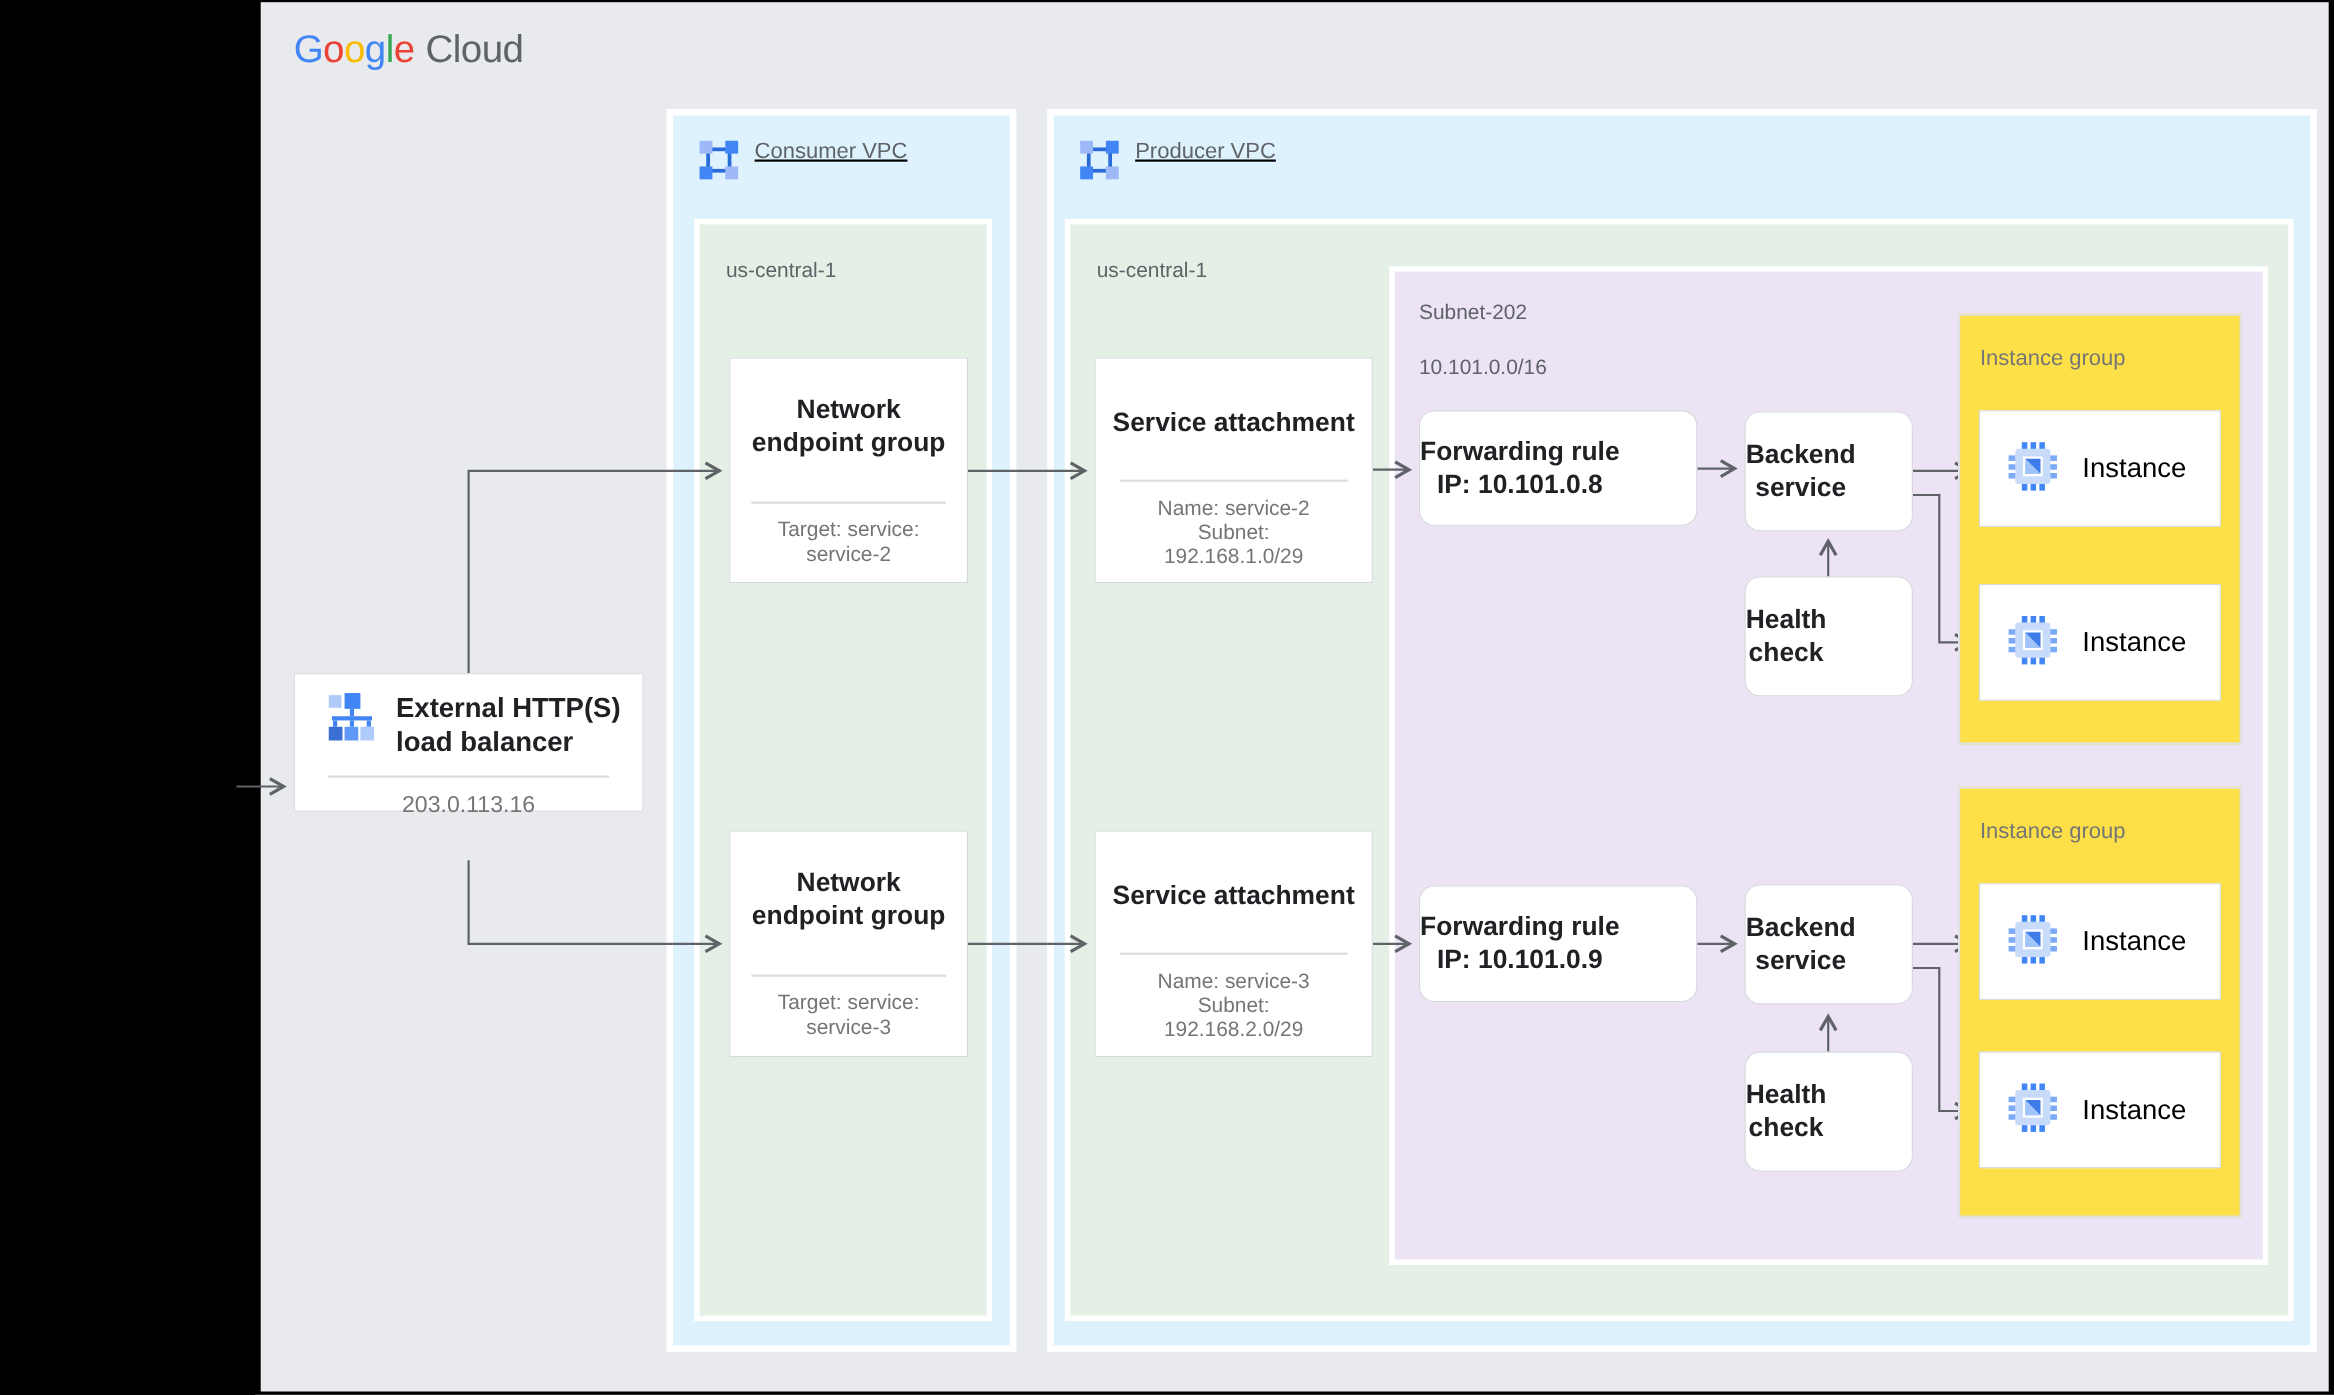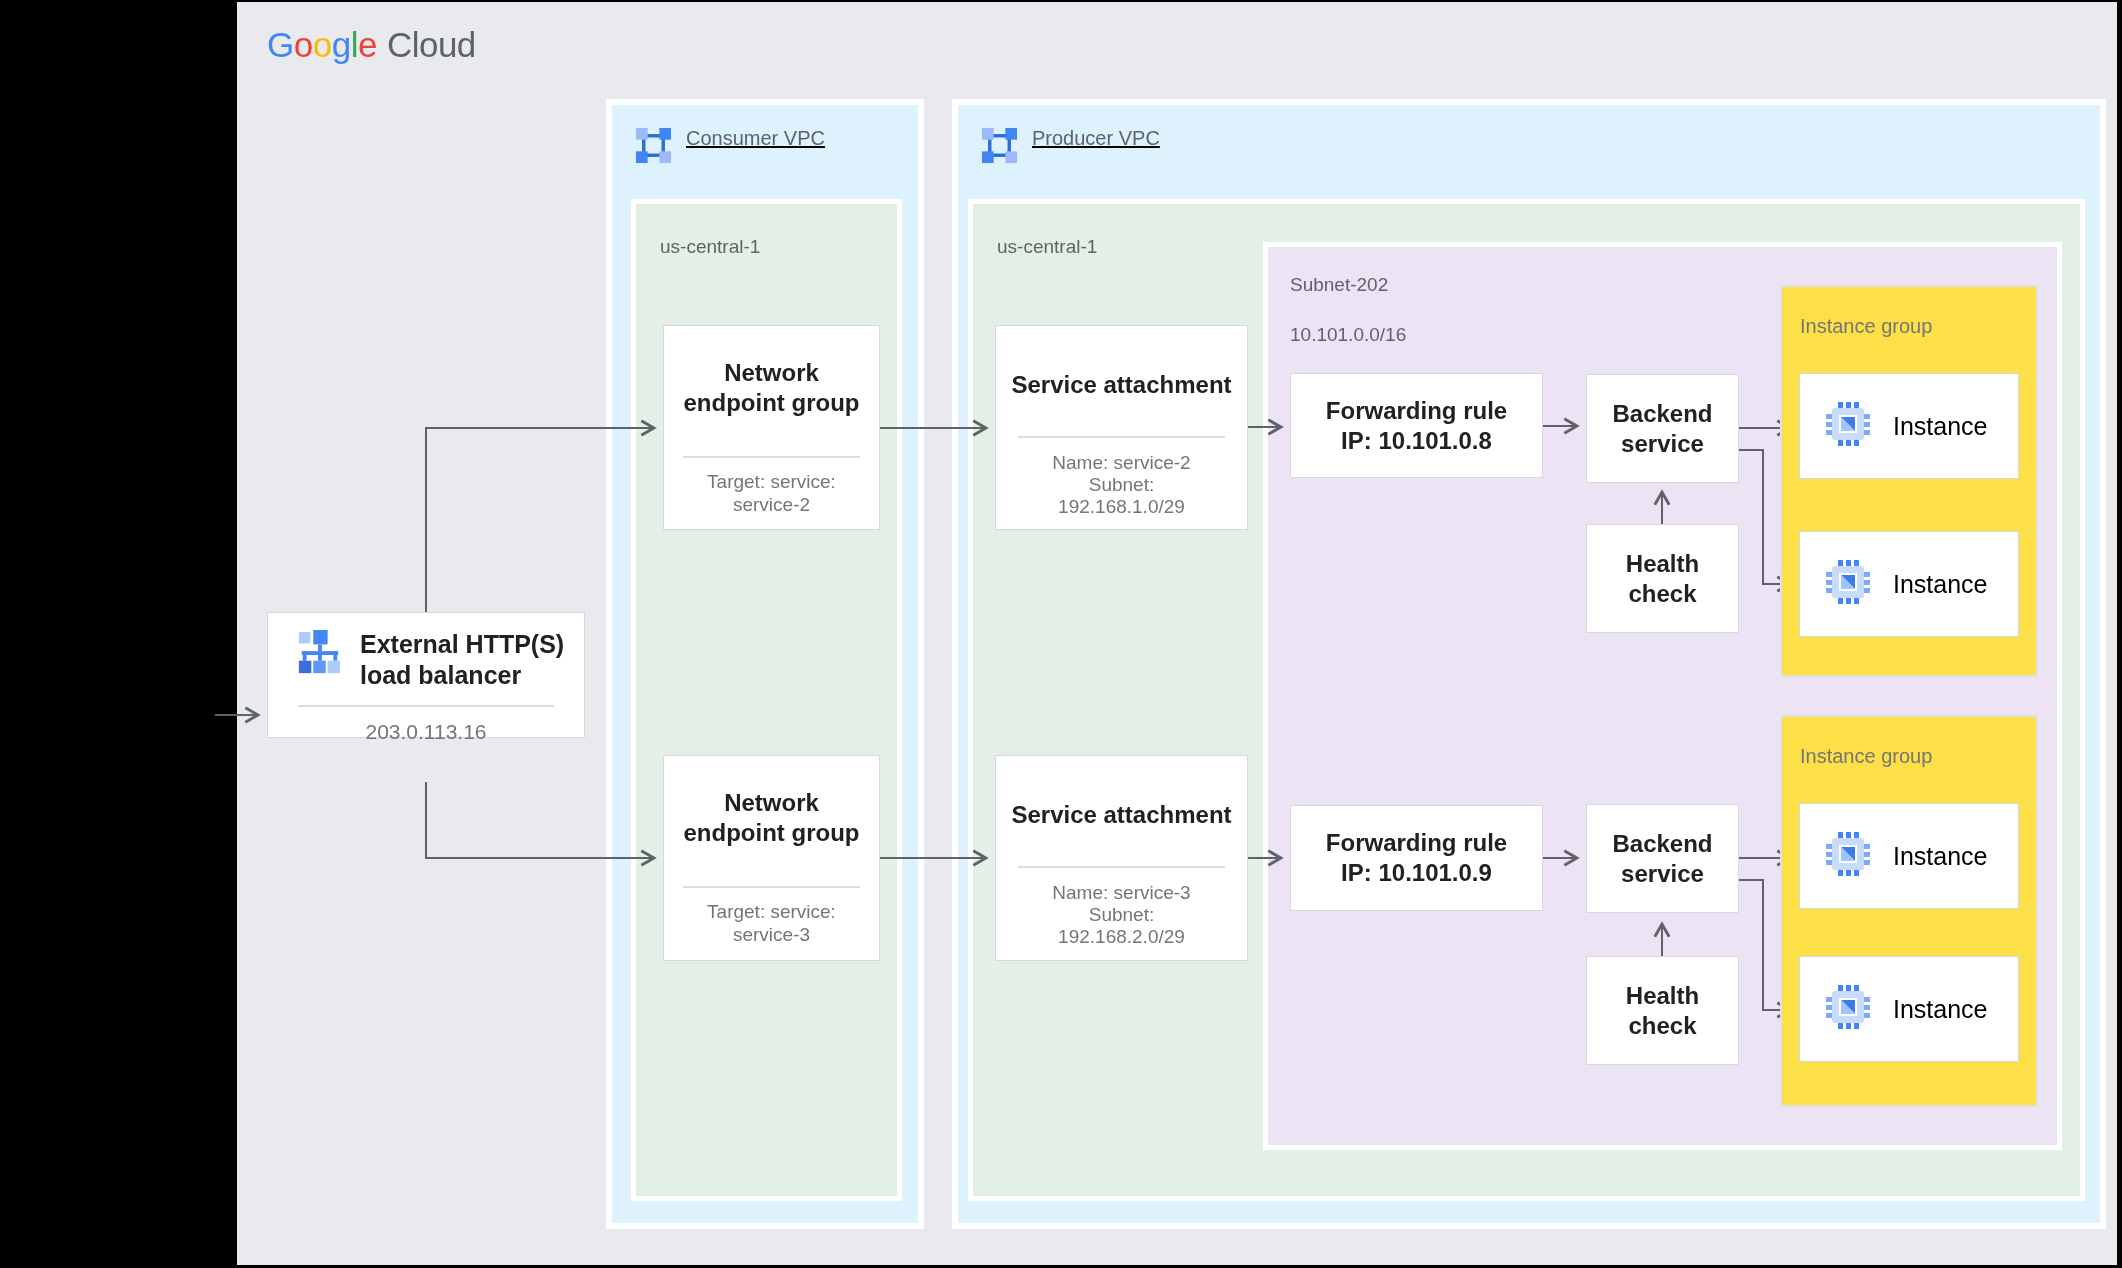--- a/index.html
+++ b/index.html
@@ -53,21 +53,21 @@
 
   
   .sa{width:253px;height:205px;}
   .sa1{left:995px;top:325px;}
   .sa2{left:995px;top:755px;height:206px;}
   .sa .title{margin-top:44px;}
   .sa .divider{width:207px;margin-top:36px;}
   .sa .sub{margin-top:14px;line-height:22px;}
 
   
-  .center-node{display:flex;align-items:center;justify-content:center;}
+  .center-node{display:flex;align-items:center;justify-content:flex-start;border-radius:14px;}
   .fr{left:1290px;width:253px;height:105px;}
   .fr1{top:373px;}
   .fr2{top:805px;height:106px;}
   .bs,.hc{left:1586px;width:153px;height:109px;}
   .bs1{top:374px;}
   .hc1{top:524px;}
   .bs2{top:804px;}
   .hc2{top:956px;}
 
   

